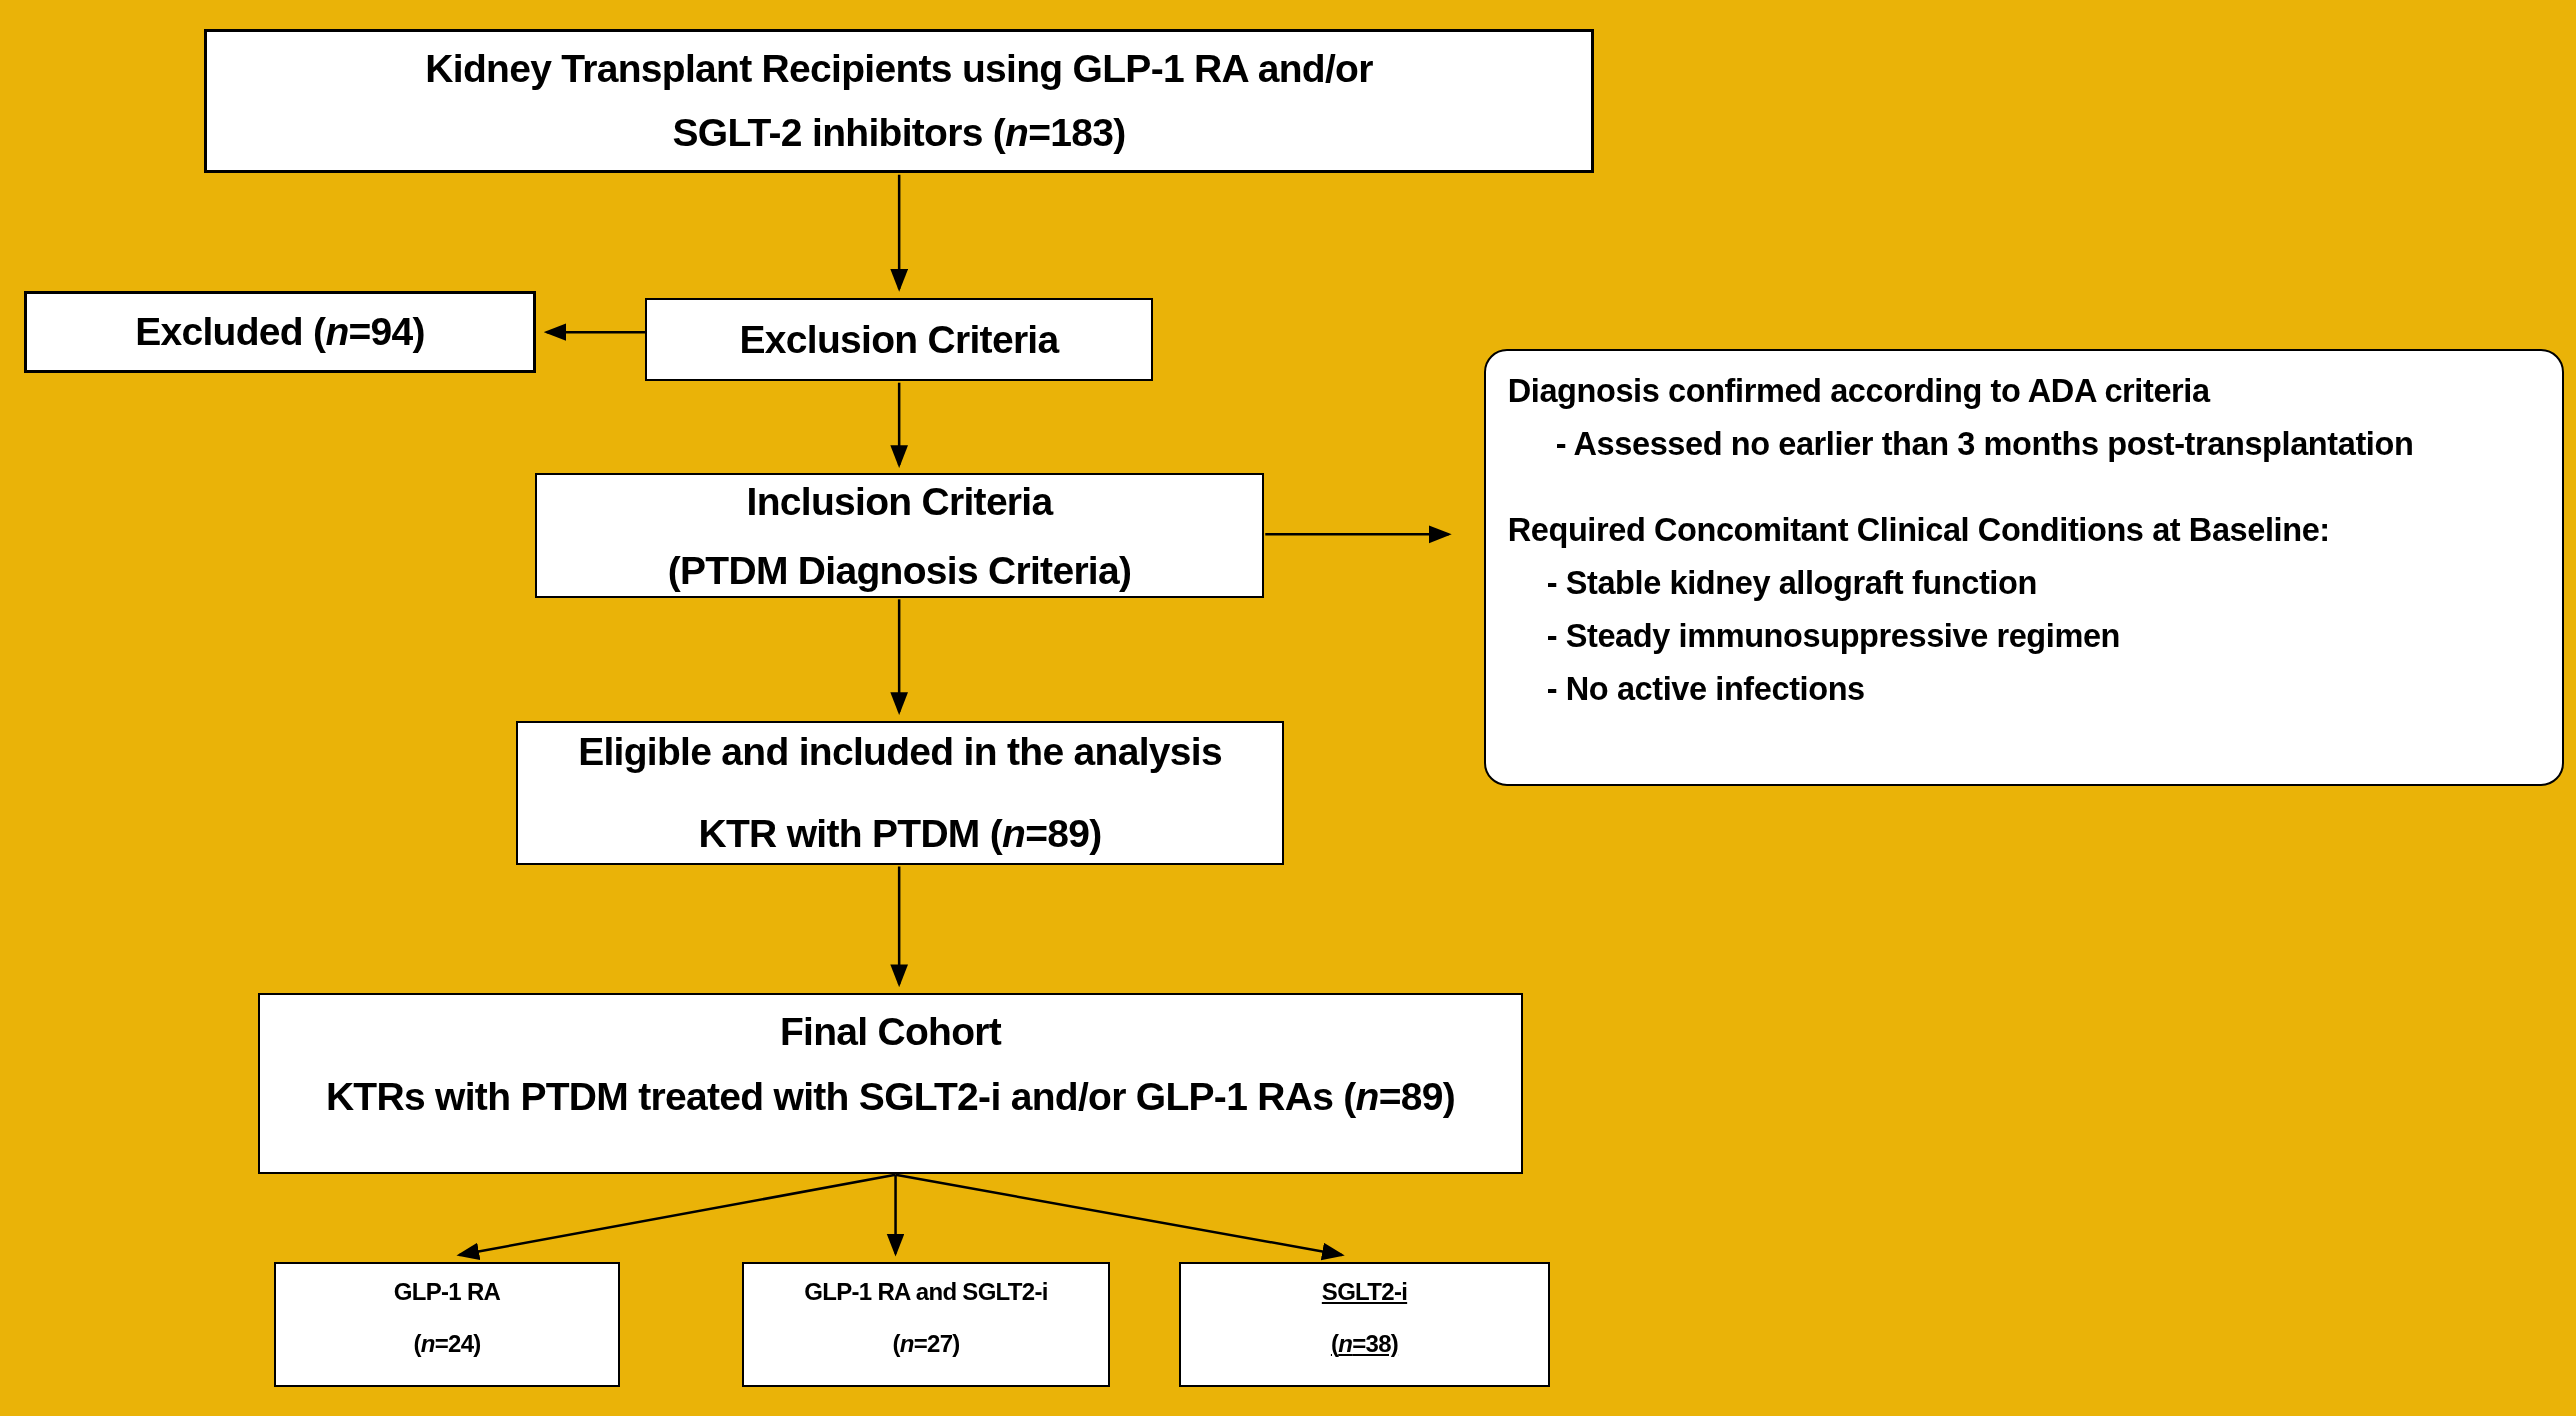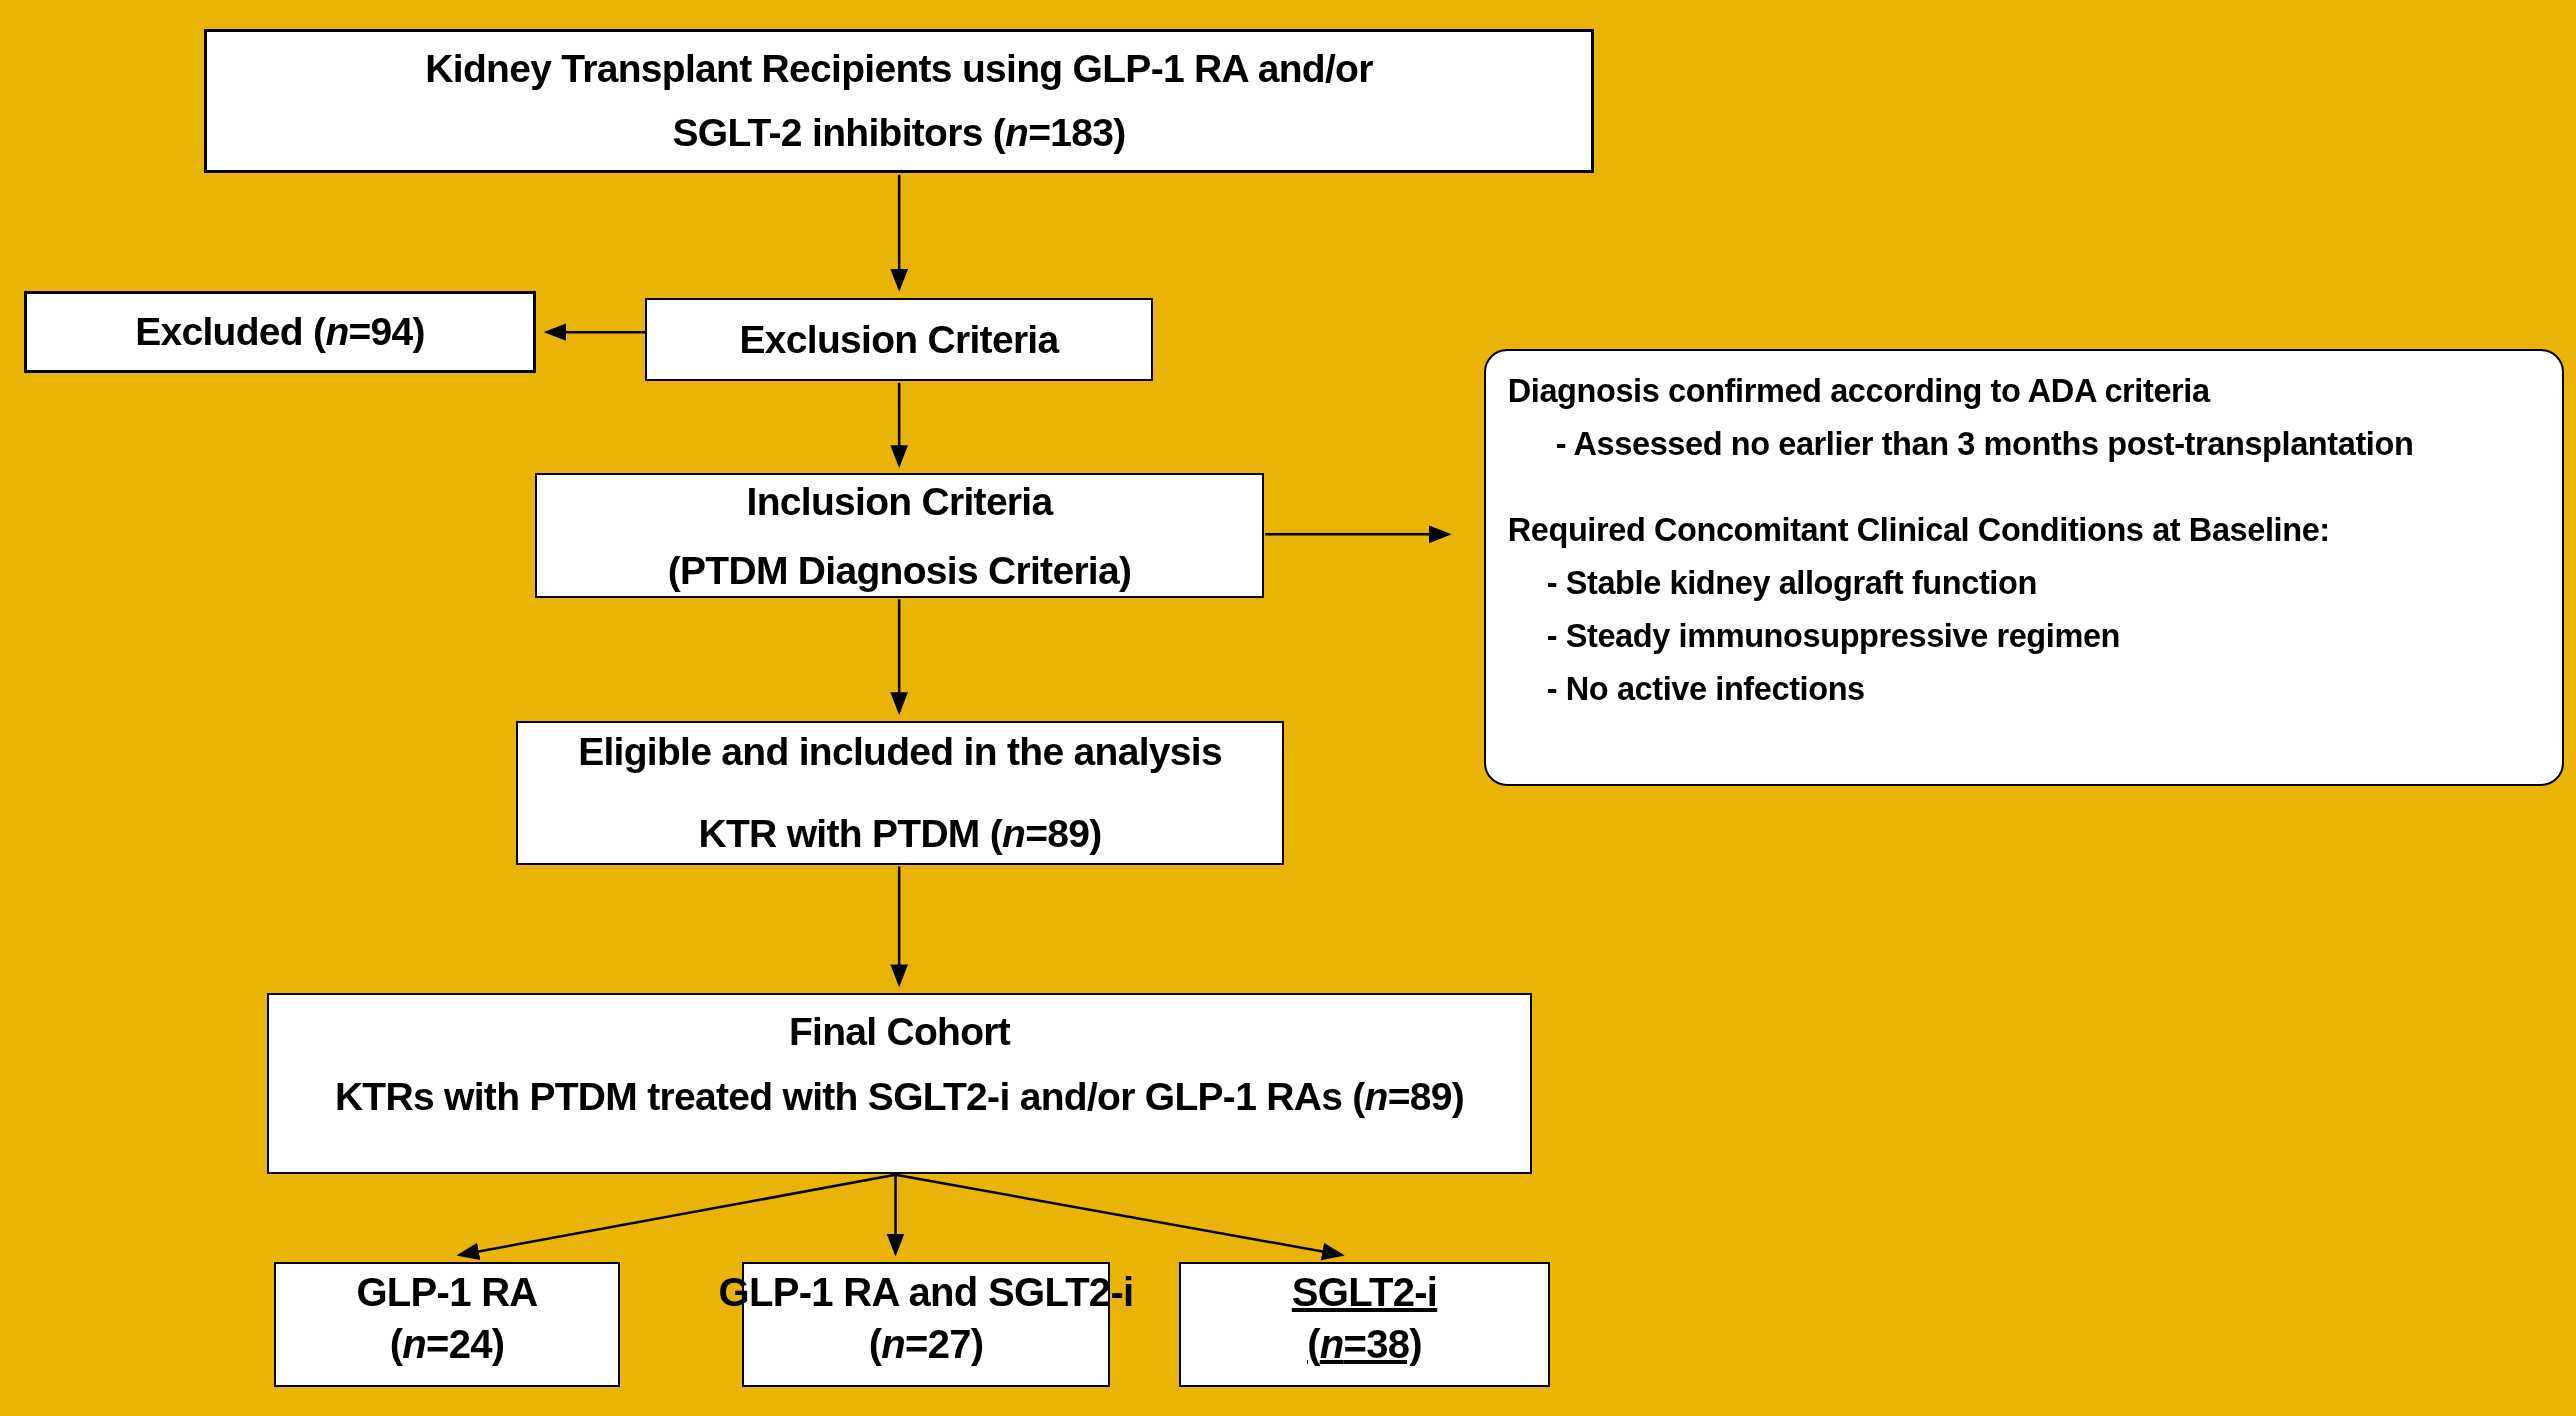--- a/index.html
+++ b/index.html
@@ -33,22 +33,22 @@
   }
   .box .ln { display: block; white-space: nowrap; }
   .box i { font-style: italic; }
 
   
   .b-top       { left: 204px;  top: 29px;   width: 1390px; height: 144px; border-width: 3.6px; }
   .b-excluded  { left: 24px;   top: 291px;  width: 512px;  height: 82px; border-width: 3.6px; }
   .b-exclusion { left: 645px;  top: 298px;  width: 508px;  height: 83px; }
   .b-inclusion { left: 535px;  top: 473px;  width: 729px; height: 125px; line-height: 69px; }
   .b-eligible  { left: 516px;  top: 721px;  width: 768px; height: 144px; line-height: 66px; gap: 16px; }
-  .b-final     { left: 267px;  top: 993px; width: 1265px; height: 181px; line-height: 65px; padding-bottom: 40px; }
-  .b-arm       { top: 1262px;  height: 125px; font-size: 40px; line-height: 52px; padding-bottom: 13px; }
+  .b-final     { left: 258px;  top: 993px; width: 1265px; height: 181px; line-height: 65px; padding-bottom: 40px; }
+  .b-arm       { top: 1262px;  height: 125px; font-size: 24px; line-height: 52px; padding-bottom: 13px; }
   .b-glp1      { left: 274px;  width: 346px; }
   .b-combo     { left: 742px;  width: 368px; }
   .b-sglt2     { left: 1179px; width: 371px; text-decoration: underline; }
 
   .b-note {
     left: 1484px; top: 349px; width: 1080px; height: 437px;
     align-items: flex-start;
     justify-content: flex-start;
     text-align: left;
     font-size: 32.5px;

